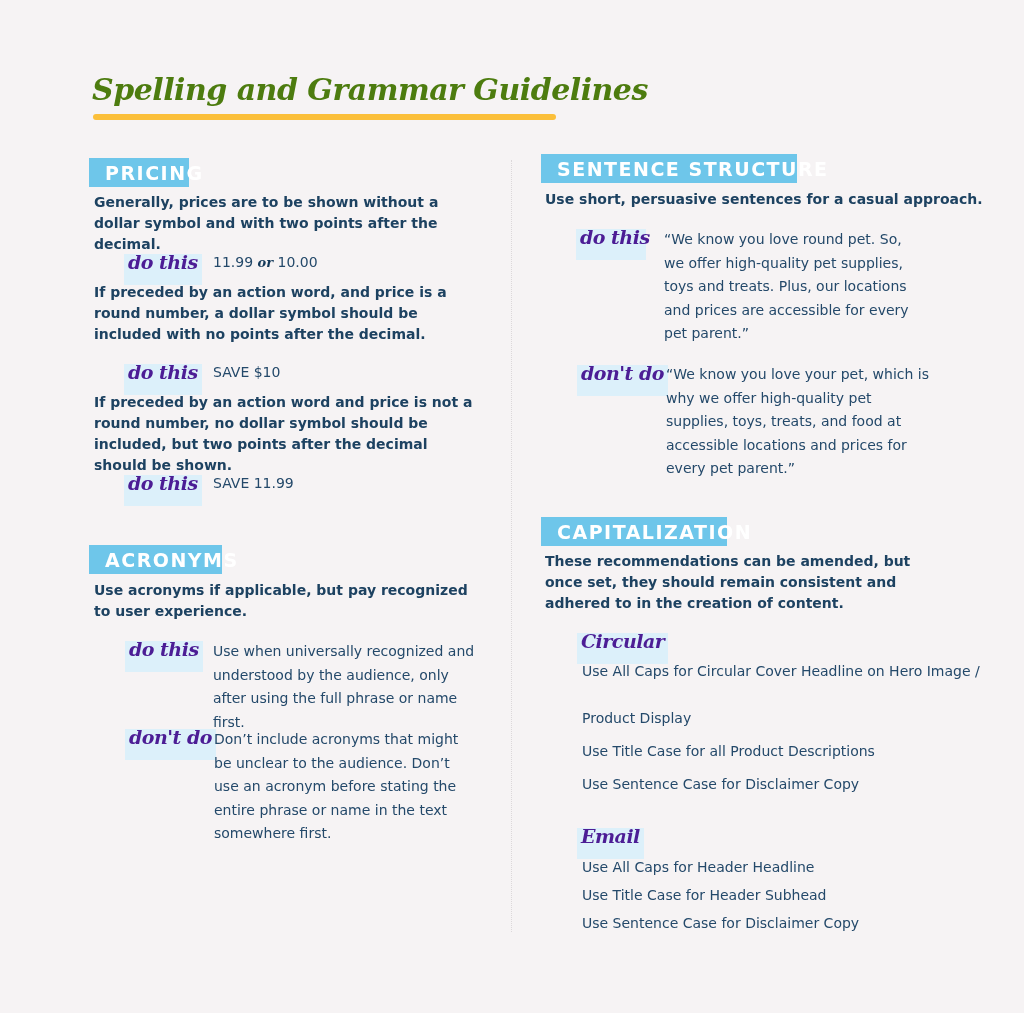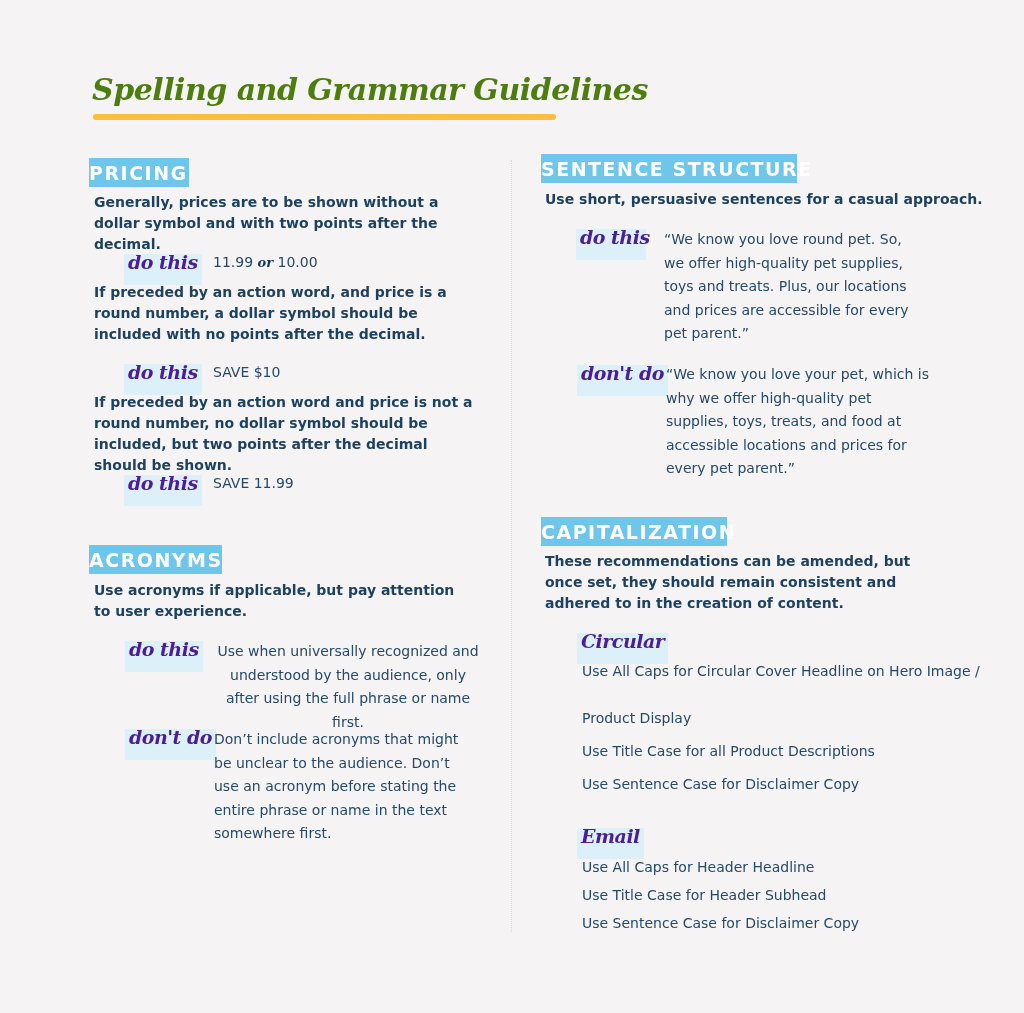--- a/index.html
+++ b/index.html
@@ -8,21 +8,21 @@
     font-family:"DejaVu Sans", sans-serif; color:#1d4261;
   }
   .abs { position:absolute; }
   .title {
     left:92px; top:72px; font-family:"DejaVu Serif", serif; font-style:italic; font-weight:bold;
     font-size:30px; color:#4d7c0f; letter-spacing:-0.5px; white-space:nowrap; z-index:2;
   }
   .underline { left:93px; top:114px; width:463px; height:6px; border-radius:3px; background:#fbbf3a; z-index:1; }
   .badge {
     background:#6ec6ea; color:#ffffff; font-family:"DejaVu Sans", sans-serif; font-weight:bold;
-    font-size:19px; letter-spacing:1.5px; padding:0 0; height:29px; line-height:30px;
+    font-size:19px; letter-spacing:1.5px; padding:0 16px; height:29px; line-height:30px;
     white-space:nowrap; box-sizing:border-box;
   }
   .lead { font-size:14px; font-weight:bold; line-height:21px; color:#1d4261; }
   .body { font-size:14px; line-height:23.5px; color:#24496a; }
   .tag {
     font-family:"DejaVu Serif", serif; font-style:italic; font-weight:bold; font-size:19px;
     color:#4c1d95; background:#dcf0fa; height:31px; line-height:16px; padding:0 4px 0 4px;
     white-space:nowrap; letter-spacing:-0.5px;
   }
   .inline-or { font-family:"DejaVu Serif", serif; font-style:italic; font-weight:bold; font-size:13px; color:#13395a; }
@@ -52,24 +52,24 @@
   <div class="abs tag" style="left:124px; top:364px;">do this</div>
   <div class="abs ex" style="left:213px; top:364px;">SAVE $10</div>
 
   <div class="abs lead" style="left:94px; top:392px; width:385px;">If preceded by an action word and price is not a round number, no dollar symbol should be included, but two points after the decimal should be shown.</div>
   <div class="abs tag" style="left:124px; top:475px;">do this</div>
   <div class="abs ex" style="left:213px; top:475px;">SAVE 11.99</div>
 </section>
 
 <section>
   <div class="abs badge" style="left:89px; top:545px; width:133px;">ACRONYMS</div>
-  <div class="abs lead" style="left:94px; top:580px; width:380px;">Use acronyms if applicable, but pay attention to user experience.</div>
+  <div class="abs lead" style="left:94px; top:580px; width:380px;">Use acronyms if applicable, but pay recognized to user experience.</div>
 
   <div class="abs tag" style="left:125px; top:641px;">do this</div>
-  <div class="abs body" style="left:213px; top:640px; width:270px;text-align:center;">Use when universally recognized and understood by the audience, only after using the full phrase or name first.</div>
+  <div class="abs body" style="left:213px; top:640px; width:270px;">Use when universally recognized and understood by the audience, only after using the full phrase or name first.</div>
 
   <div class="abs tag" style="left:125px; top:729px;">don't do</div>
   <div class="abs body" style="left:214px; top:728px; width:245px;">Don’t include acronyms that might be unclear to the audience. Don’t use an acronym before stating the entire  phrase or name in the text somewhere first.</div>
 </section>
 
 <section>
   <div class="abs badge" style="left:541px; top:154px; width:256px;">SENTENCE STRUCTURE</div>
   <div class="abs lead" style="left:545px; top:189px; width:400px; white-space:nowrap;">Use short, persuasive sentences for a casual approach.</div>
 
   <div class="abs tag" style="left:576px; top:229px; width:62px;">do this</div>

